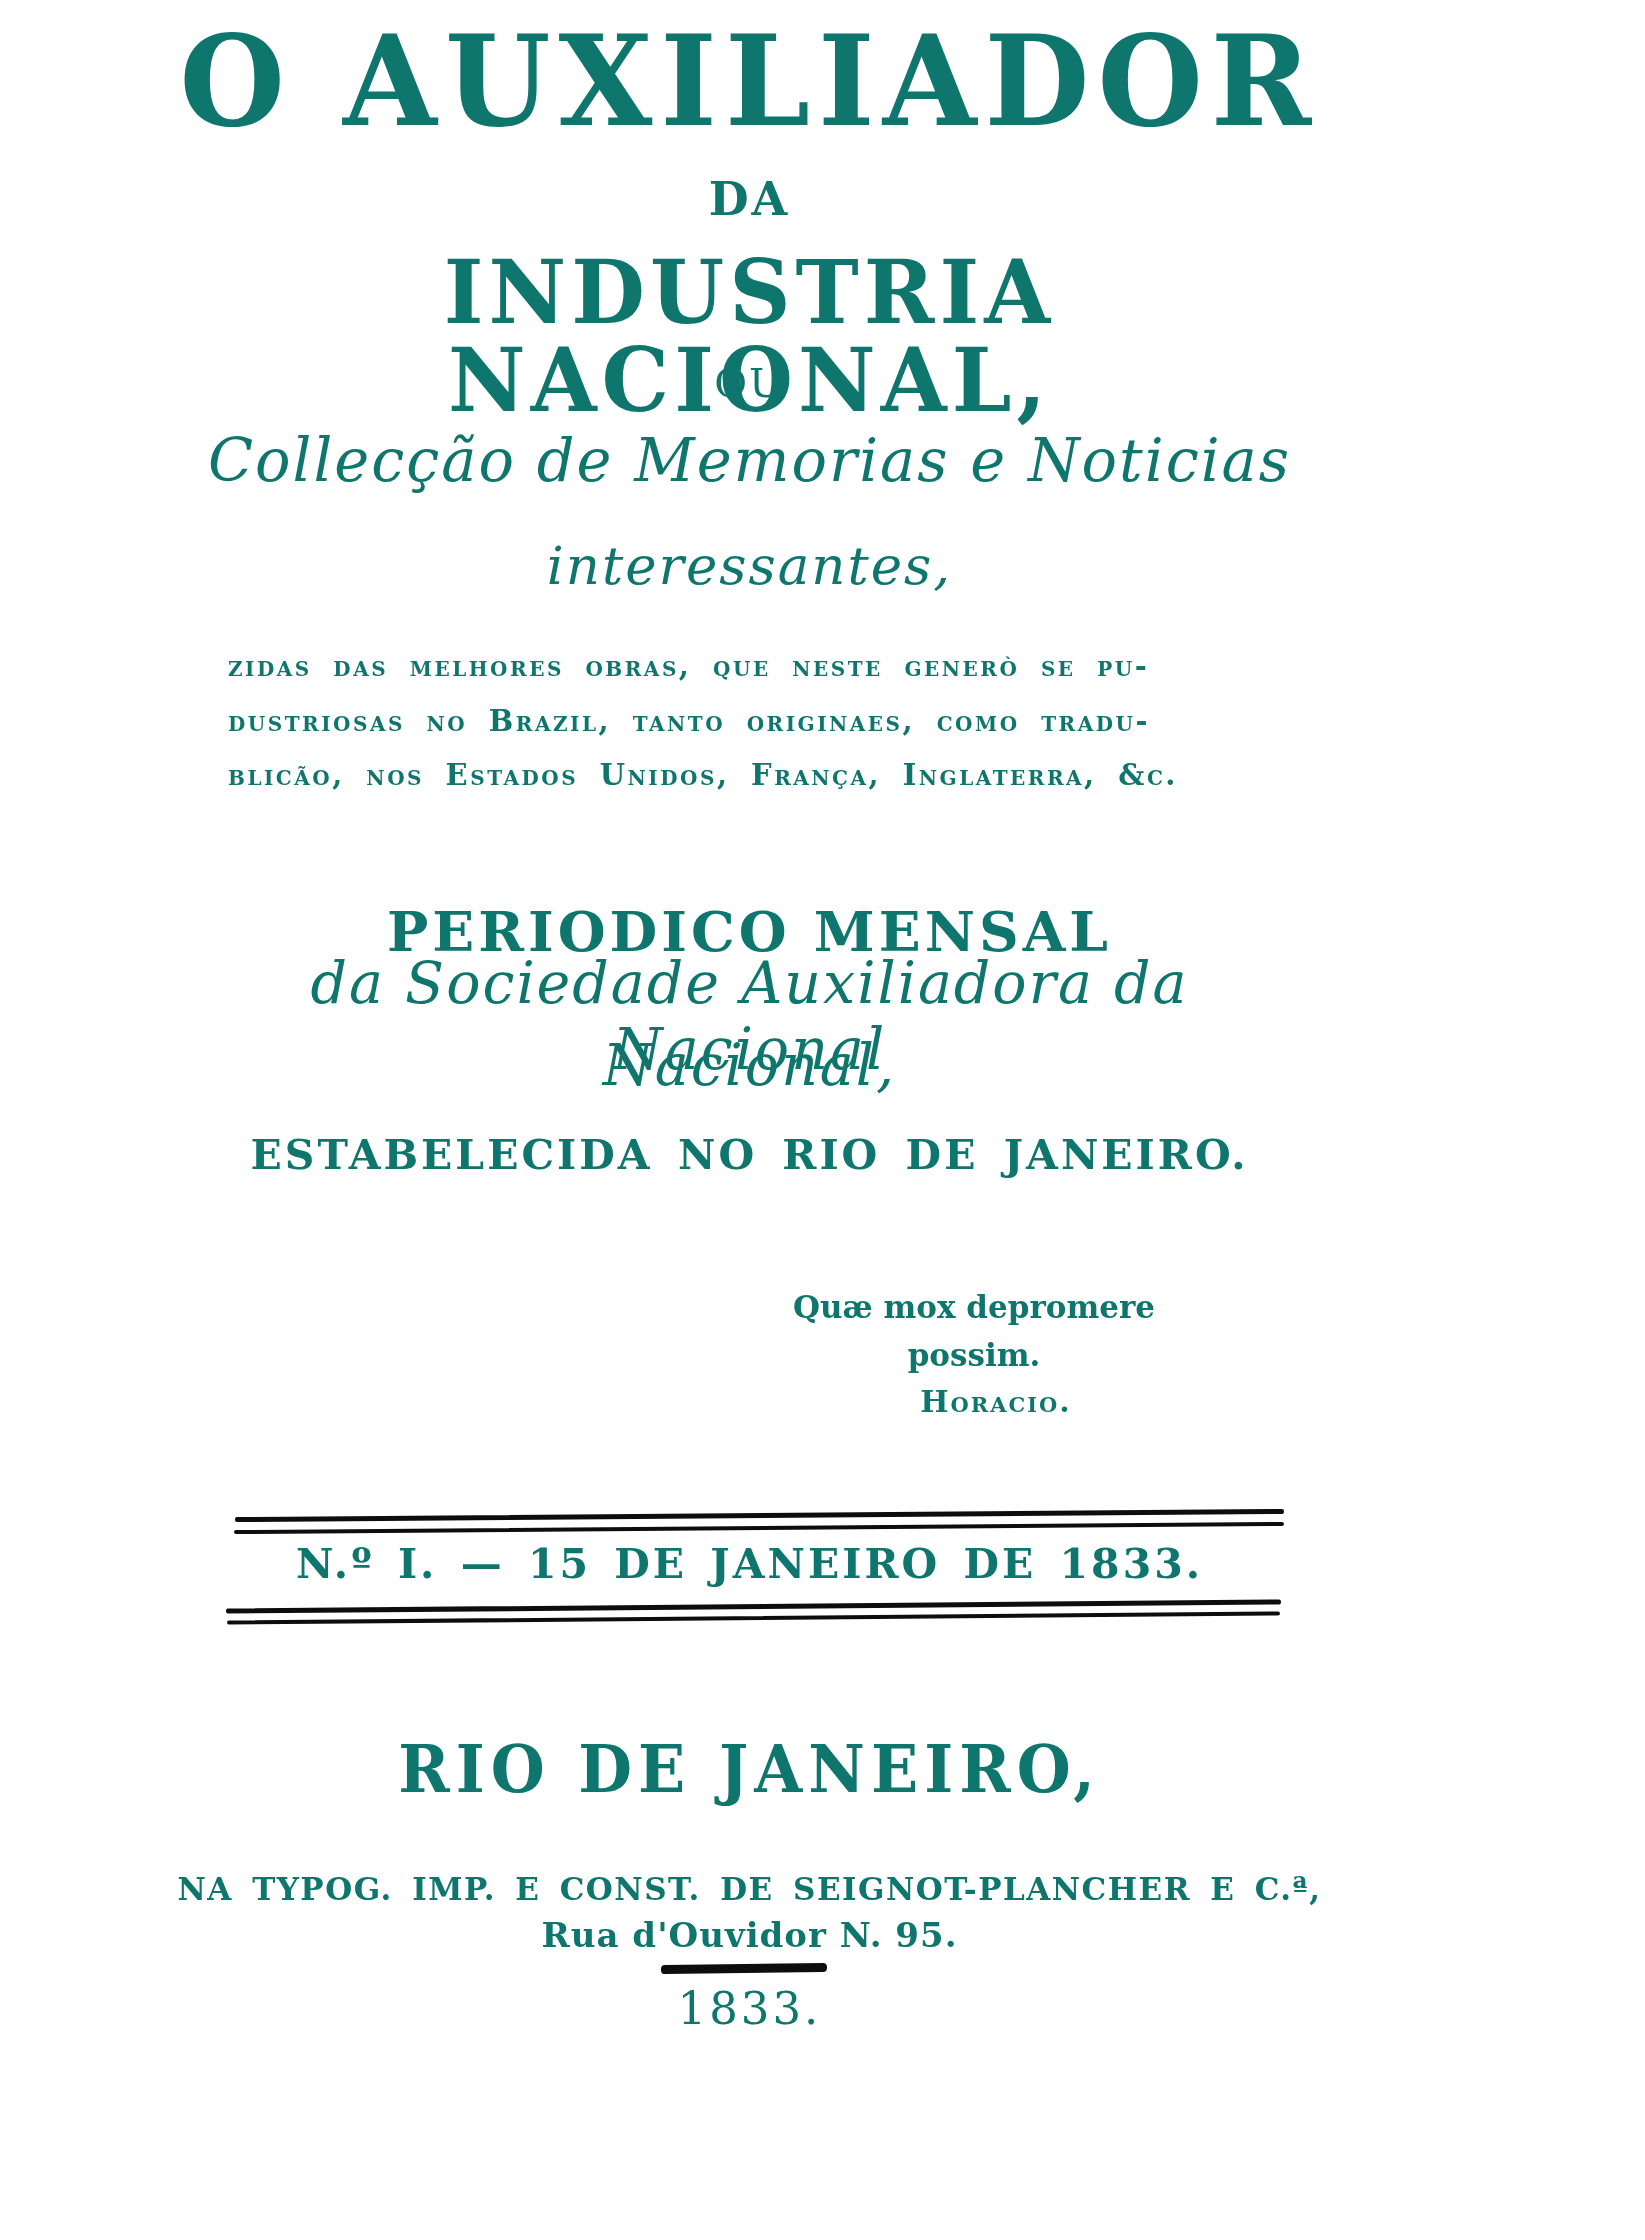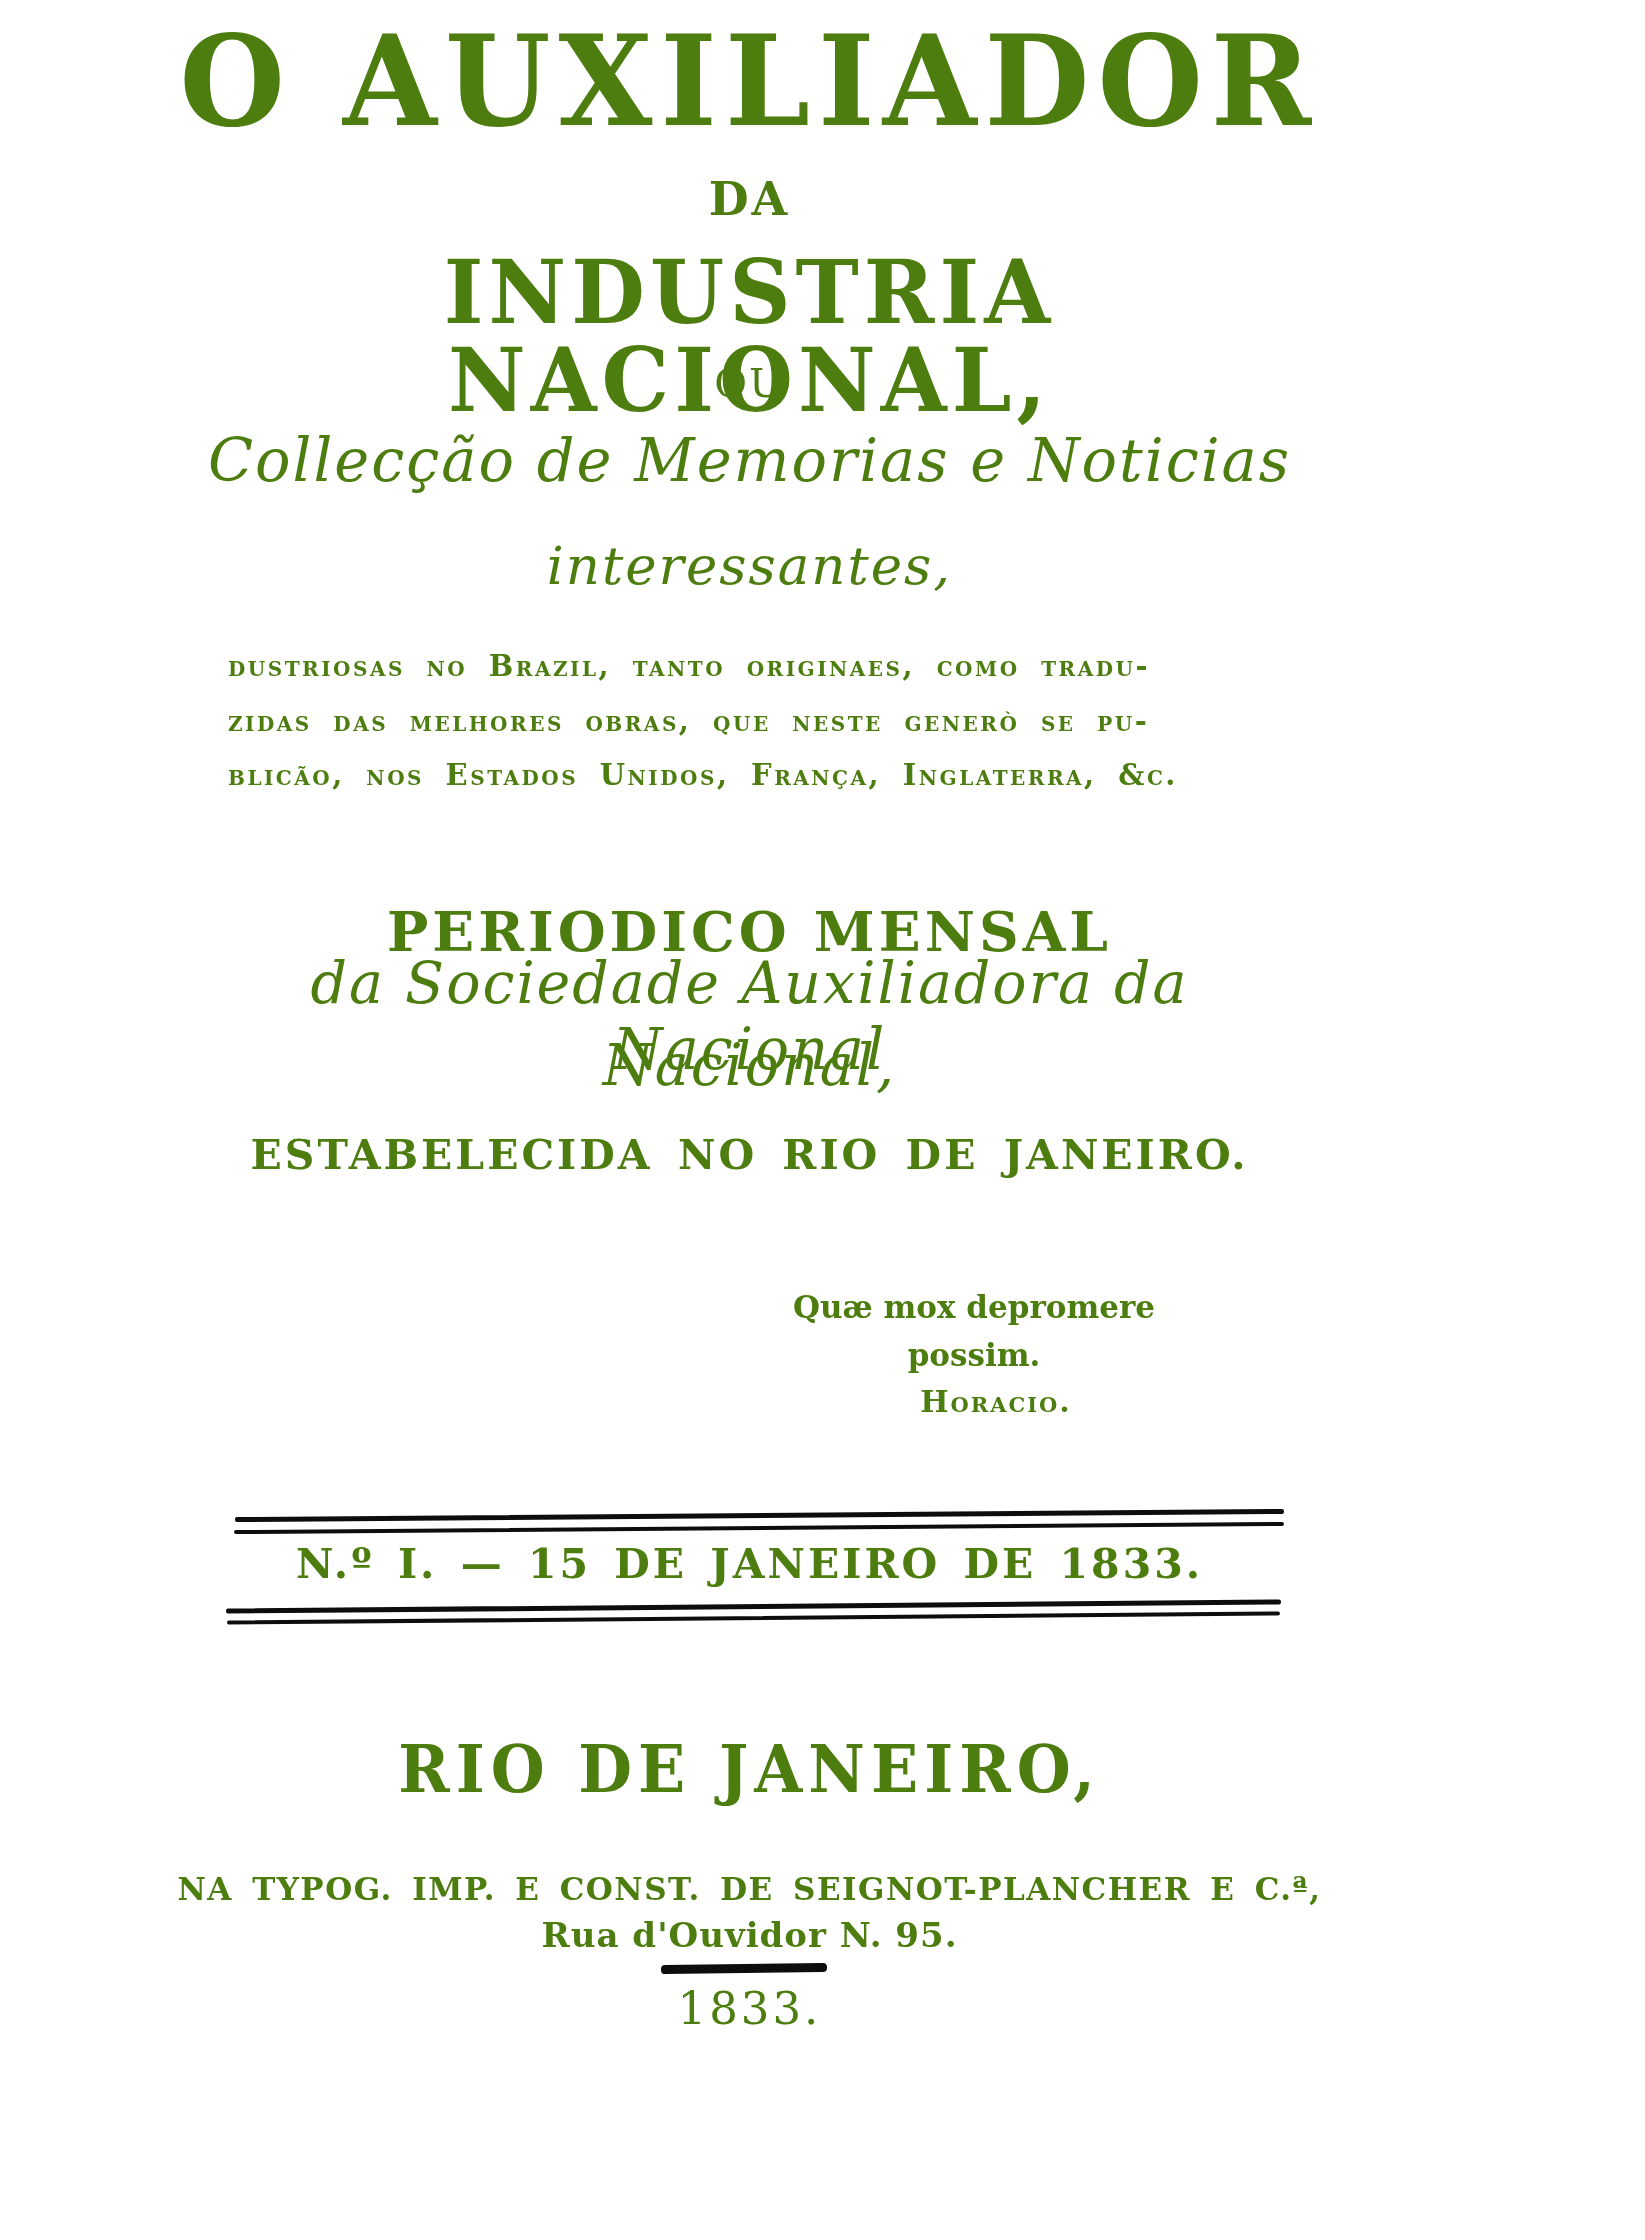--- a/index.html
+++ b/index.html
@@ -1,21 +1,21 @@
 <!DOCTYPE html>
 <html><head>
 <meta charset="utf-8">
 <style>
   html,body{margin:0;padding:0;background:#d8d8d8;}
   .page{
     position:relative;
     width:1645px;height:2240px;
     margin:0 auto;
     background:#ffffff;
-    color:#4d7c0f;
+    color:#0f766e;
     font-family:"DejaVu Serif","Liberation Serif",serif;
     overflow:hidden;
   }
   .col{position:absolute;left:173px;width:1153px;text-align:center;}
   .fatface{
     font-weight:bold;
     transform:scaleY(1.04);
     transform-origin:center top;
   }
   .t-main{top:18px;font-size:121px;letter-spacing:8px;line-height:1;}
@@ -70,22 +70,22 @@
 
   <div class="col fatface t-sub">INDUSTRIA NACIONAL,</div>
 
   <div class="col t-ou">OU</div>
 
   <div class="col blackletter t-bl1">Collecção de Memorias e Noticias</div>
 
   <div class="col blackletter t-bl2">interessantes,</div>
 
   <div class="col caps-block">
+    <div class="caps-line indent">zidas das melhores obras, que neste generò se pu-</div>
     <div class="caps-line indent">dustriosas no Brazil, tanto originaes, como tradu-</div>
-    <div class="caps-line indent">zidas das melhores obras, que neste generò se pu-</div>
     <div class="caps-line indent">blicão, nos Estados Unidos, França, Inglaterra, &amp;c.</div>
   </div>
 
   <div class="col t-periodico">PERIODICO MENSAL</div>
 
   <div class="col script t-script1">da Sociedade Auxiliadora da Nacional</div>
 
   <div class="col script t-script2">Nacional,</div>
 
   <div class="col t-estab">ESTABELECIDA NO RIO DE JANEIRO.</div>

